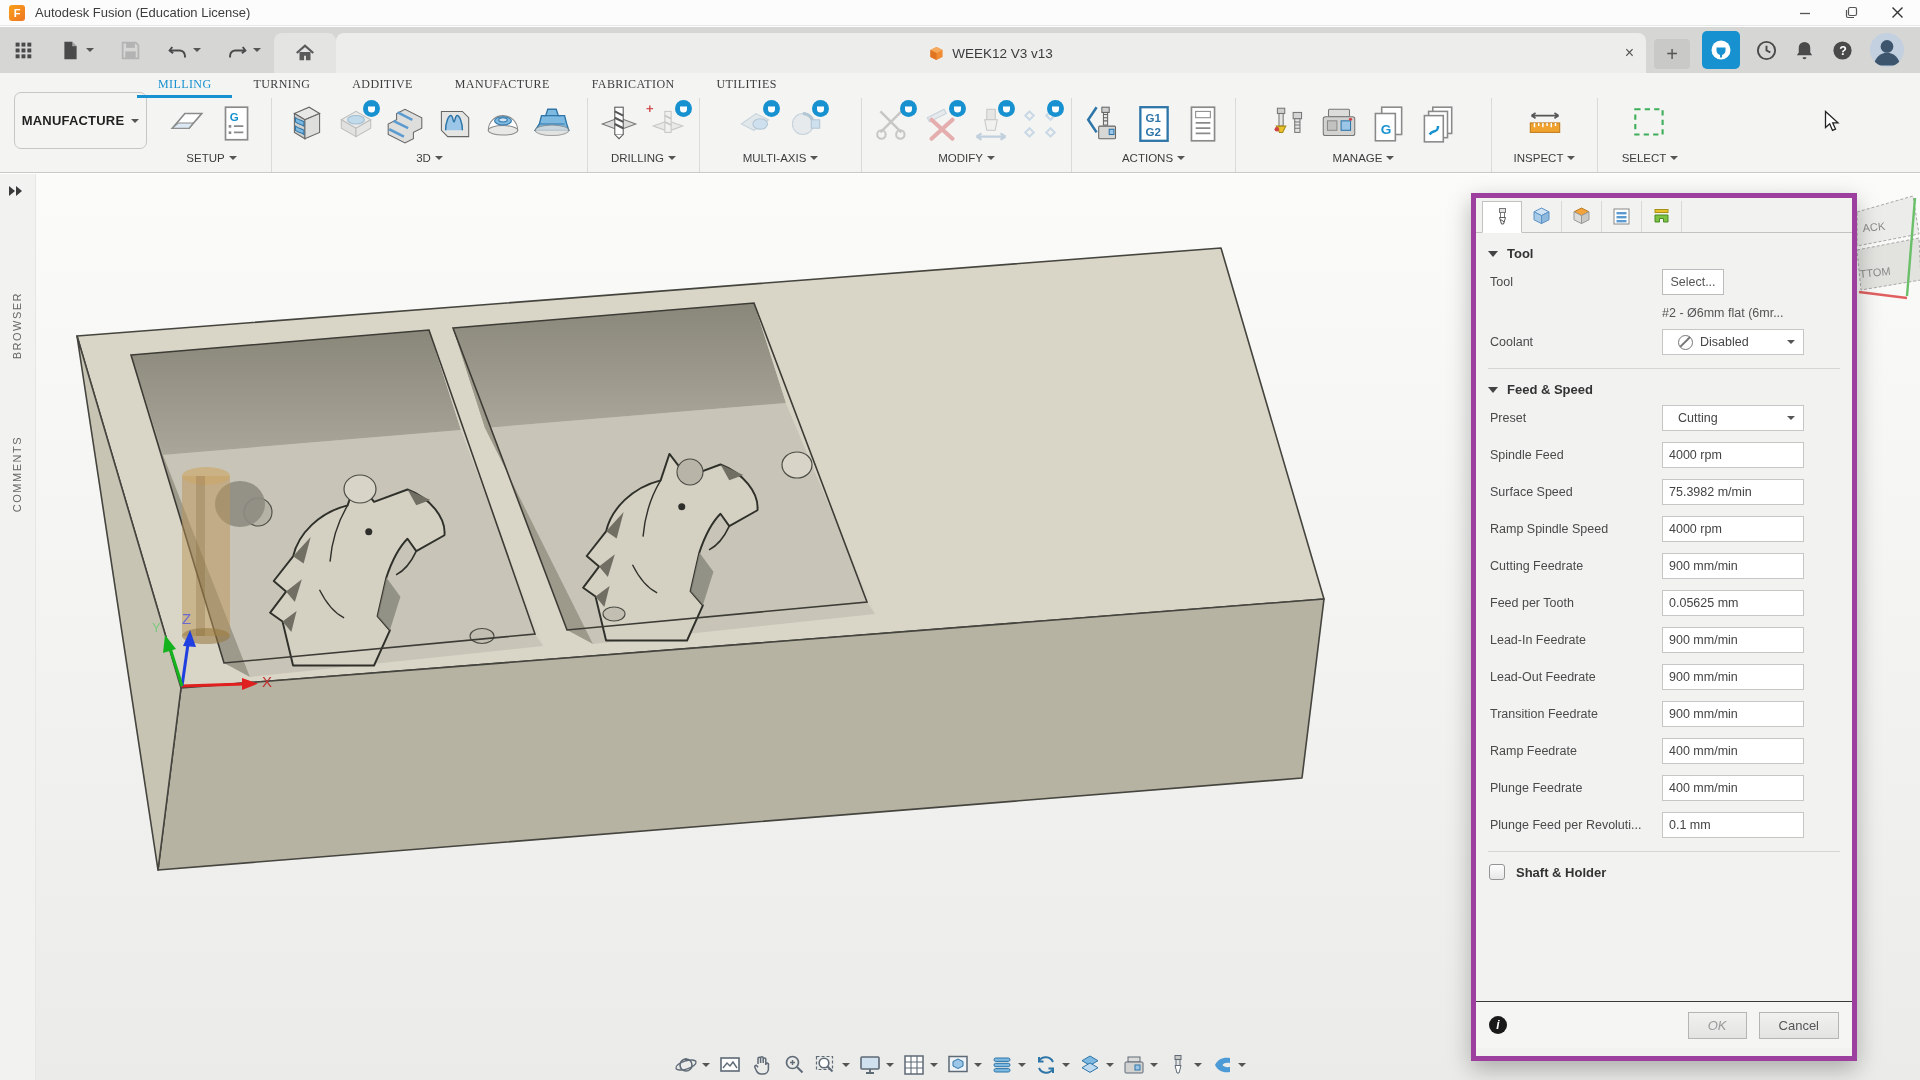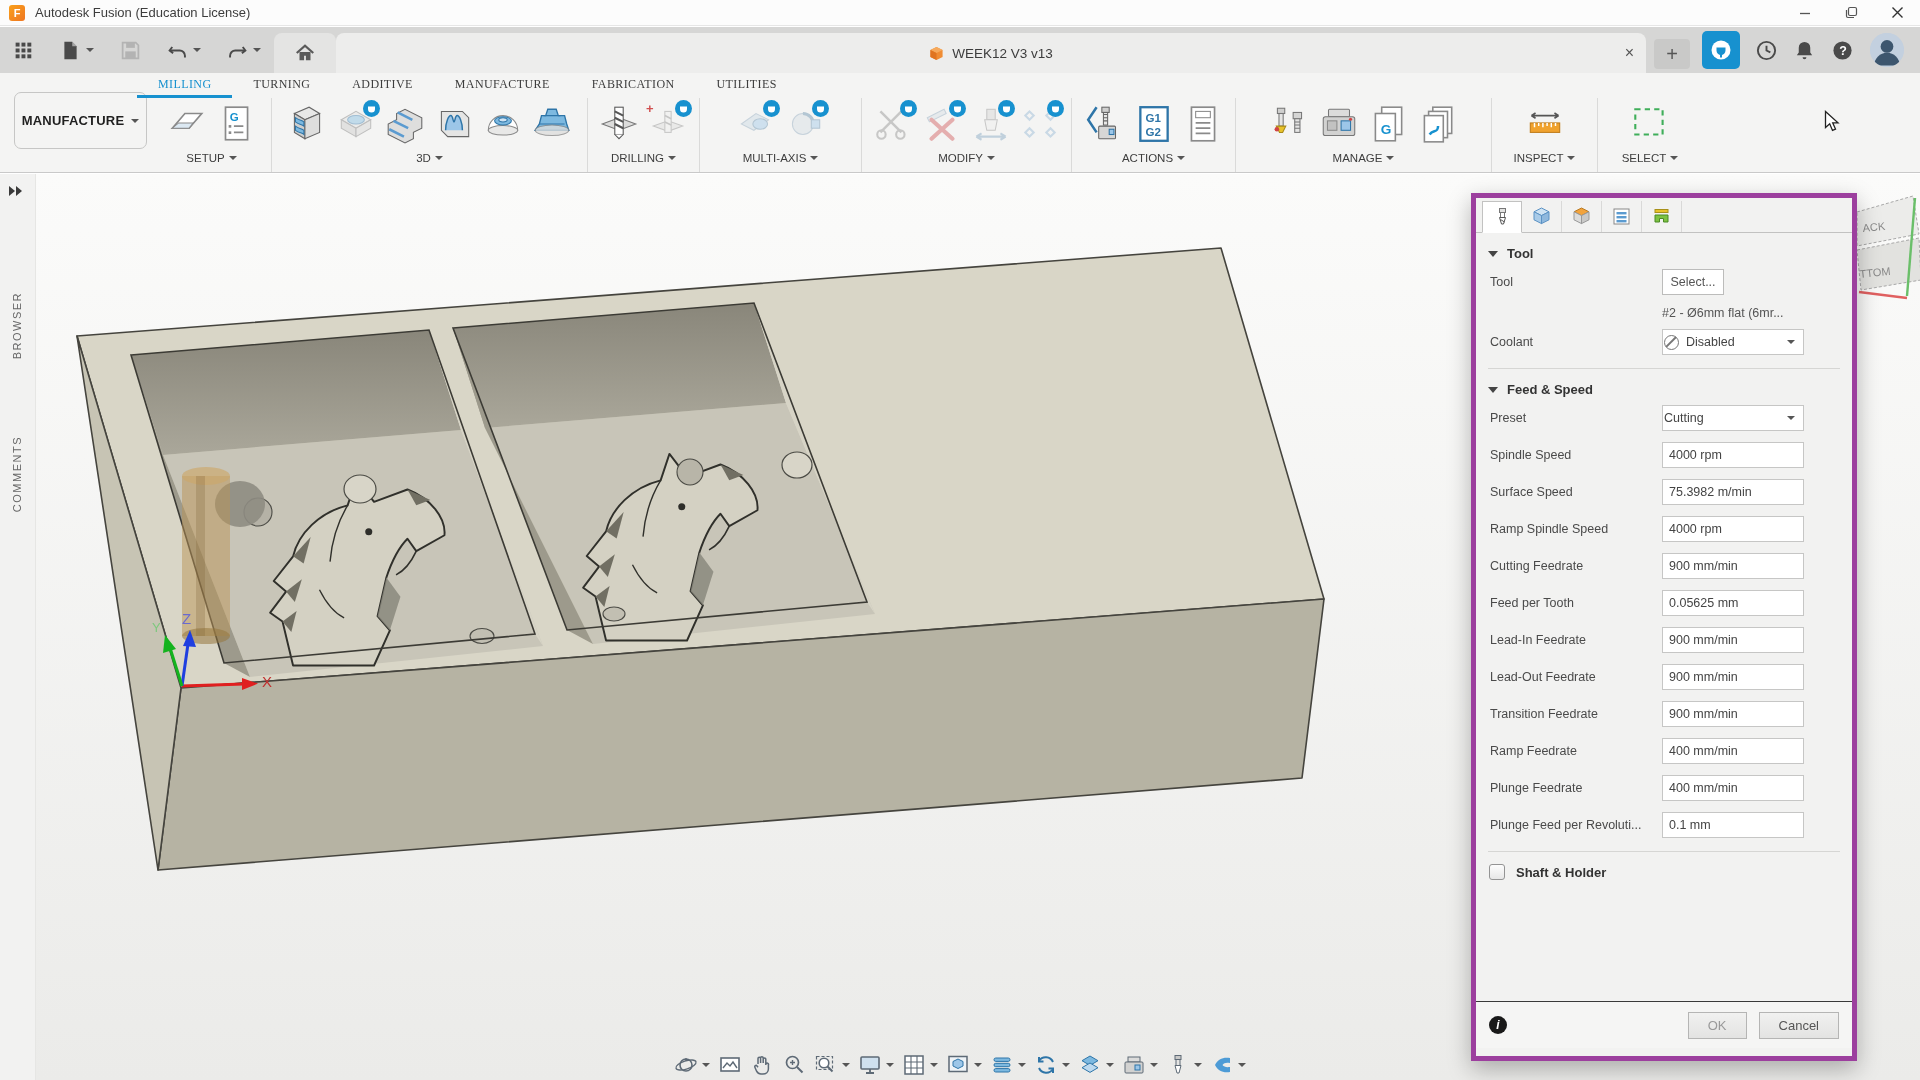--- a/index.html
+++ b/index.html
@@ -86,35 +86,35 @@
   .sechdr span{font-size:13px;font-weight:bold;color:#333;}
   .tri-d{width:0;height:0;border-left:5px solid transparent;border-right:5px solid transparent;border-top:6px solid #444;}
   .drow{display:flex;align-items:center;margin-bottom:11px;padding-left:14px;flex:none;}
   .dlabel{width:172px;font-size:12.5px;color:#4a4a4a;padding-right:4px;}
   .dinput{width:142px;height:26px;border:1px solid #c6c6c5;background:#fff;
     font:12.5px "Liberation Sans",sans-serif;color:#444;padding:0 6px;}
   .sel-btn{width:62px;height:26px;border:1px solid #bcbcbb;background:#fff;color:#555;
     font:12.5px "Liberation Sans",sans-serif;}
   .desc{font-size:12.5px;color:#555;}
   .dselect{width:142px;height:26px;border:1px solid #c6c6c5;background:#fff;display:flex;
-    align-items:center;gap:7px;padding:0 8px 0 1px;font-size:12.5px;color:#444;}
+    align-items:center;gap:7px;padding:0 8px 0 15px;font-size:12.5px;color:#444;}
   .dselect .caret{margin-left:auto;}
   .nocool{width:15px;height:15px;border:1.6px solid #777;border-radius:50%;position:relative;flex:none;}
   .nocool:before{content:"";position:absolute;left:-1px;top:5.2px;width:14px;height:1.6px;background:#777;transform:rotate(-45deg);}
   .sep{border-top:1px solid #d6d6d4;margin:2px 12px 13px 12px;flex:none;}
   .chkrow{display:flex;align-items:center;gap:11px;padding-left:13px;margin-top:6px;}
   .chk{width:16px;height:16px;border:1px solid #949494;border-radius:3px;background:linear-gradient(#fdfdfd,#e7e7e7);}
   .chklabel{font-weight:bold;font-size:13px;color:#333;}
   .dlg-footer{margin-top:auto;border-top:1px solid #3a3a3a;background:#f5f5f4;height:47px;
     display:flex;align-items:center;padding:0 13px;gap:12px;flex:none;}
   .info{width:18px;height:18px;border-radius:50%;background:#191919;color:#fff;font-size:12px;
     font-weight:bold;font-style:italic;display:flex;align-items:center;justify-content:center;}
   .btn{height:27px;border:1px solid #b5b5b4;background:linear-gradient(#f1f1f0,#e3e3e2);
     font:13px "Liberation Sans",sans-serif;padding:0 19px;}
-  .btn.ok{margin-left:auto;color:#999;}
+  .btn.ok{margin-left:auto;color:#999;font-style:italic;}
   .btn.cancel{color:#555;}
   .minus-circ{width:15px;height:15px;border-radius:50%;background:#3a3a3a;position:relative;flex:none;}
   .minus-circ:before{content:"";position:absolute;left:3px;top:6.5px;width:9px;height:2px;background:#fff;}
   .hidden-defs{position:absolute;width:0;height:0;overflow:hidden;}
 </style>
 </head>
 <body>
 
 <svg class="hidden-defs" aria-hidden="true">
     <defs>
@@ -1004,21 +1004,21 @@
     </div>
     <div class="drow">
       <div class="dlabel">Preset</div>
       <div class="dselect">
         <span>Cutting</span>
         <span class="caret"></span>
       </div>
     </div>
     <div id="feed-fields">
   <div class="drow">
-    <div class="dlabel">Spindle Speed</div>
+    <div class="dlabel">Spindle Feed</div>
     <input class="dinput" readonly="" value="4000 rpm" style="">
   </div>
 
   <div class="drow">
     <div class="dlabel">Surface Speed</div>
     <input class="dinput" readonly="" value="75.3982 m/min" style="">
   </div>
 
   <div class="drow">
     <div class="dlabel">Ramp Spindle Speed</div>

